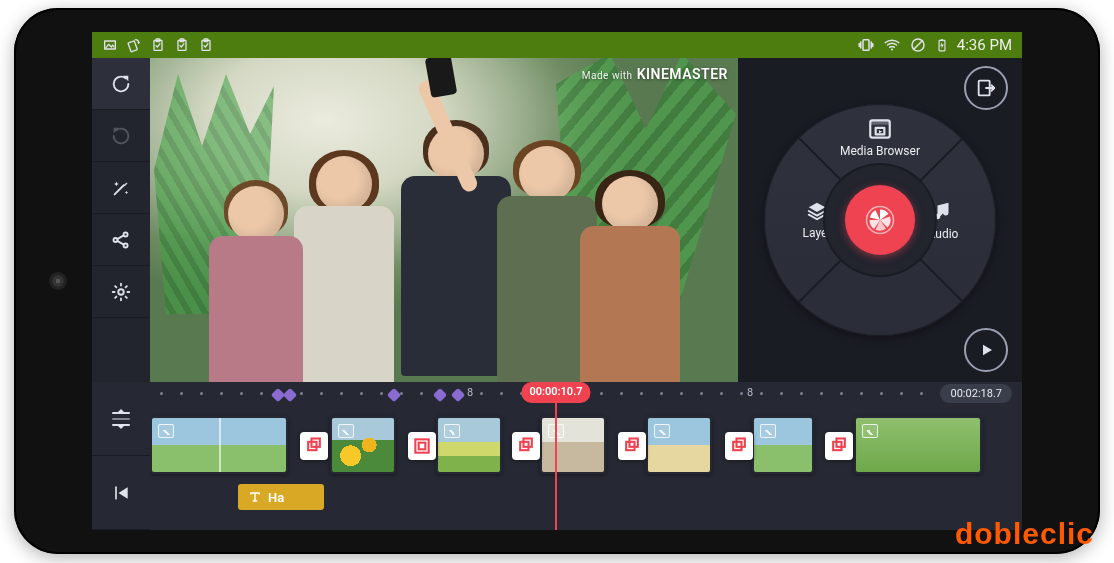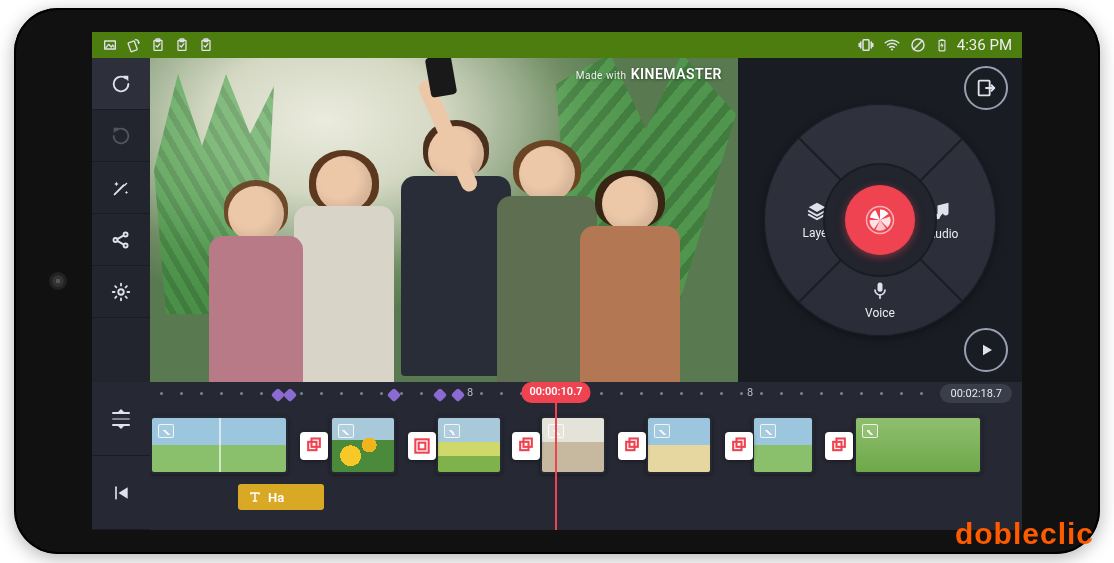--- a/index.html
+++ b/index.html
@@ -84,21 +84,21 @@
     opacity:.5;
   }
   .people { position:absolute; inset:0; }
   .person { position:absolute; bottom:0; }
   .head { width:56px; height:56px; border-radius:50%; background:#e8c6a9; position:absolute; top:0; left:50%; transform:translateX(-50%); box-shadow: inset -6px -6px 10px rgba(0,0,0,.1);}
   .hair { position:absolute; top:-6px; left:50%; transform:translateX(-50%); border-radius:50% 50% 40% 40%; }
   .body { position:absolute; top:50px; left:50%; transform:translateX(-50%); border-radius:14px 14px 4px 4px; }
   .arm { position:absolute; background:#e8c6a9; border-radius:10px; }
   .phone { position:absolute; width:26px; height:40px; background:#1b1b1b; border-radius:4px; transform:rotate(-10deg); }
   .watermark {
-    position:absolute; top:8px; right:16px;
+    position:absolute; top:8px; right:10px;
     color:#fff; font-weight:600; font-size:14px; letter-spacing:.5px;
     text-shadow:0 1px 3px rgba(0,0,0,.5);
   }
   .watermark .pre { font-weight:400; font-size:10px; margin-right:4px; opacity:.9;}
   .right-panel {
     width: 284px; background: #1a1c24; position: relative;
     display:flex; align-items:center; justify-content:center;
   }
   .exit-btn, .play-btn {
     position:absolute; width:44px; height:44px;
@@ -393,41 +393,42 @@
             <svg width="18" height="18" viewBox="0 0 24 24">
                 <polygon points="8,5 20,12 8,19" class="icon-fill"></polygon>
               </svg>
           </div>
           <div class="wheel">
             <div class="cut c1"></div>
               <div class="cut c2"></div>
               <div class="cut c3"></div>
               <div class="cut c4"></div>
 
+            <div class="seg top">
+              <svg class="seg-icon" width="26" height="22" viewBox="0 0 24 20">
+                  <rect x="3" y="2" width="18" height="16" rx="2" class="icon-stroke"></rect>
+                  <rect x="3" y="2" width="18" height="4" class="icon-fill" opacity=".3"></rect>
+                  <rect x="8" y="9" width="8" height="6" class="icon-stroke"></rect>
+                  <polygon points="11,11 14,12.5 11,14" class="icon-fill"></polygon>
+                </svg>
+              <span>Media Browser</span>
+            </div>
             <div class="seg left">
               <svg class="seg-icon" width="24" height="22" viewBox="0 0 24 24">
                   <polygon points="12,3 21,8 12,13 3,8" class="icon-fill"></polygon>
                   <polyline points="3,12 12,17 21,12" class="icon-stroke"></polyline>
                   <polyline points="3,16 12,21 21,16" class="icon-stroke"></polyline>
                 </svg>
               <span>Layer</span>
             </div>
             <div class="seg right">
               <svg class="seg-icon" width="22" height="24" viewBox="0 0 24 24">
                   <path d="M9 18a3 3 0 1 1-3-3V6l12-3v11a3 3 0 1 1-3-3" class="icon-fill"></path>
                 </svg>
               <span>Audio</span>
-            </div>
-            <div class="seg bottom">
-              <svg class="seg-icon" width="20" height="24" viewBox="0 0 24 24">
-                  <rect x="9" y="3" width="6" height="11" rx="3" class="icon-fill"></rect>
-                  <path d="M6 12a6 6 0 0 0 12 0" class="icon-stroke"></path>
-                  <line x1="12" y1="18" x2="12" y2="22" class="icon-stroke"></line>
-                </svg>
-              <span>Voice</span>
             </div>
 
             <div class="record-btn">
               <svg width="36" height="36" viewBox="0 0 24 24">
                 <circle cx="12" cy="12" r="9" fill="none" stroke="#fff" stroke-width="1" opacity=".6"></circle>
                 <g fill="#fff">
                     <path d="M12 5a7 7 0 0 1 5.7 2.9L12 12z"></path>
                     <path d="M18.6 9.7A7 7 0 0 1 17 17l-5-5z" opacity=".85"></path>
                     <path d="M16 17.7A7 7 0 0 1 9 18.5l3-6.5z" opacity=".7"></path>
                     <path d="M8 18A7 7 0 0 1 5.1 12l6.9 0z" opacity=".85"></path>

